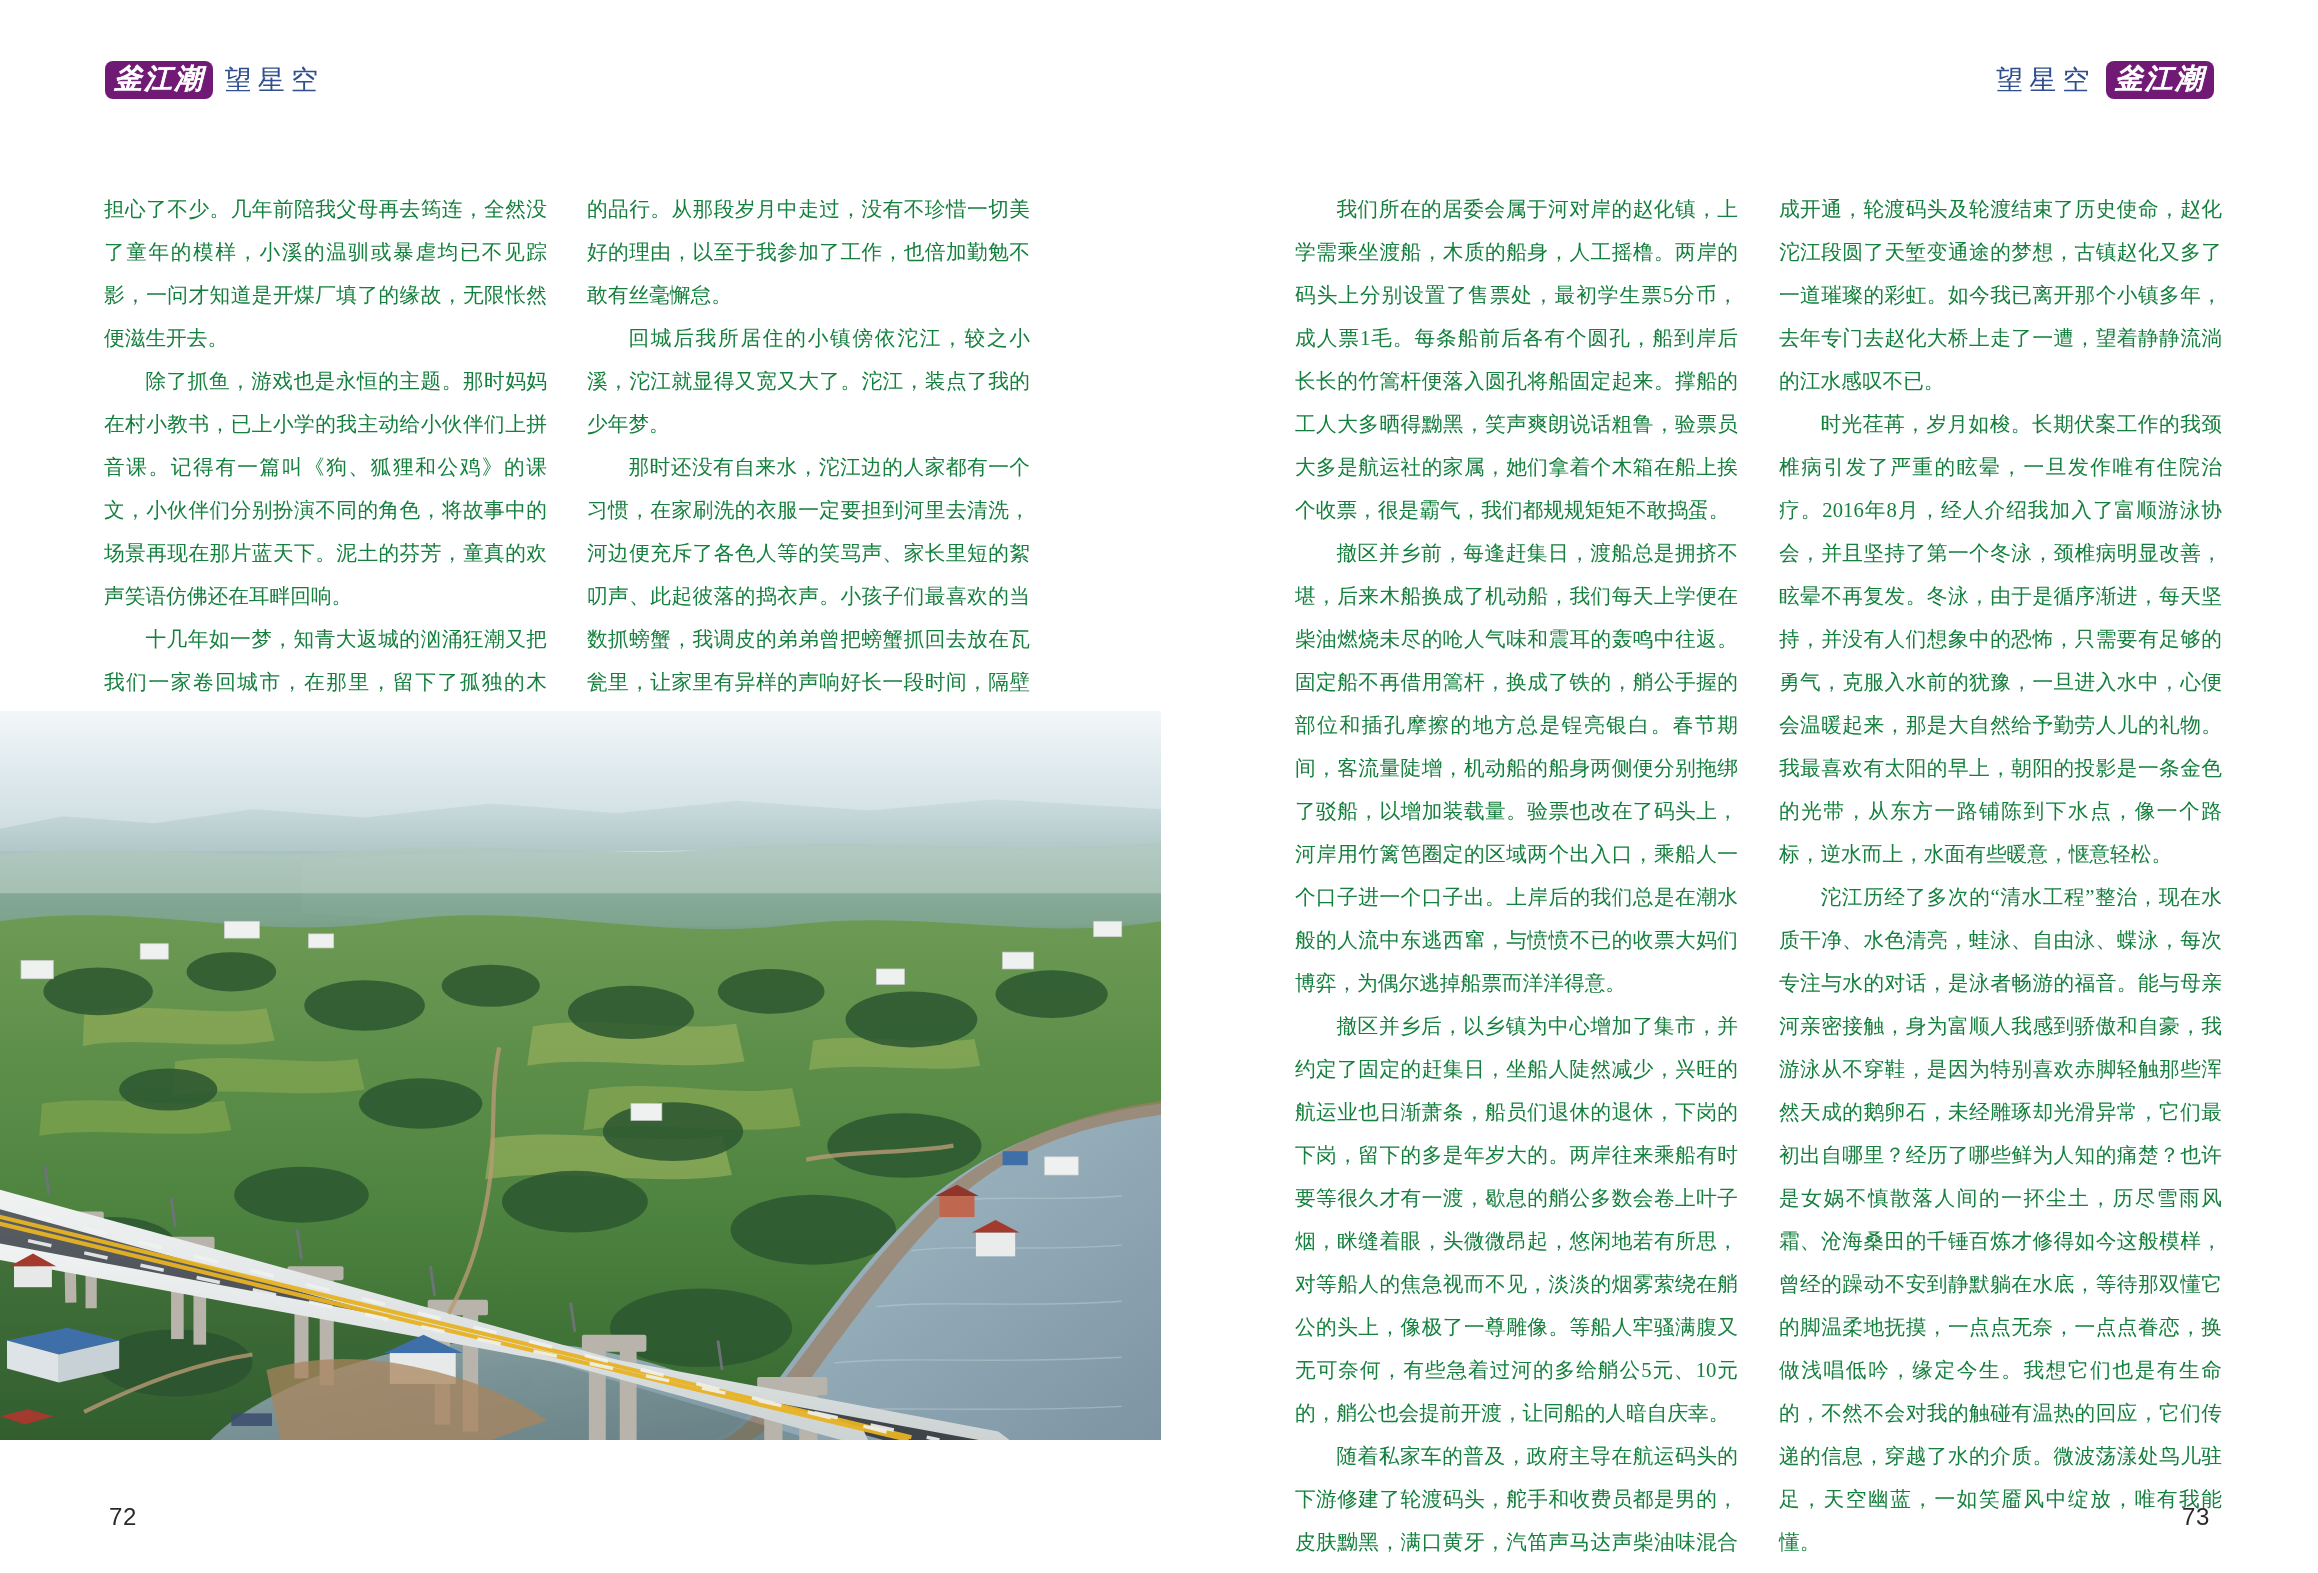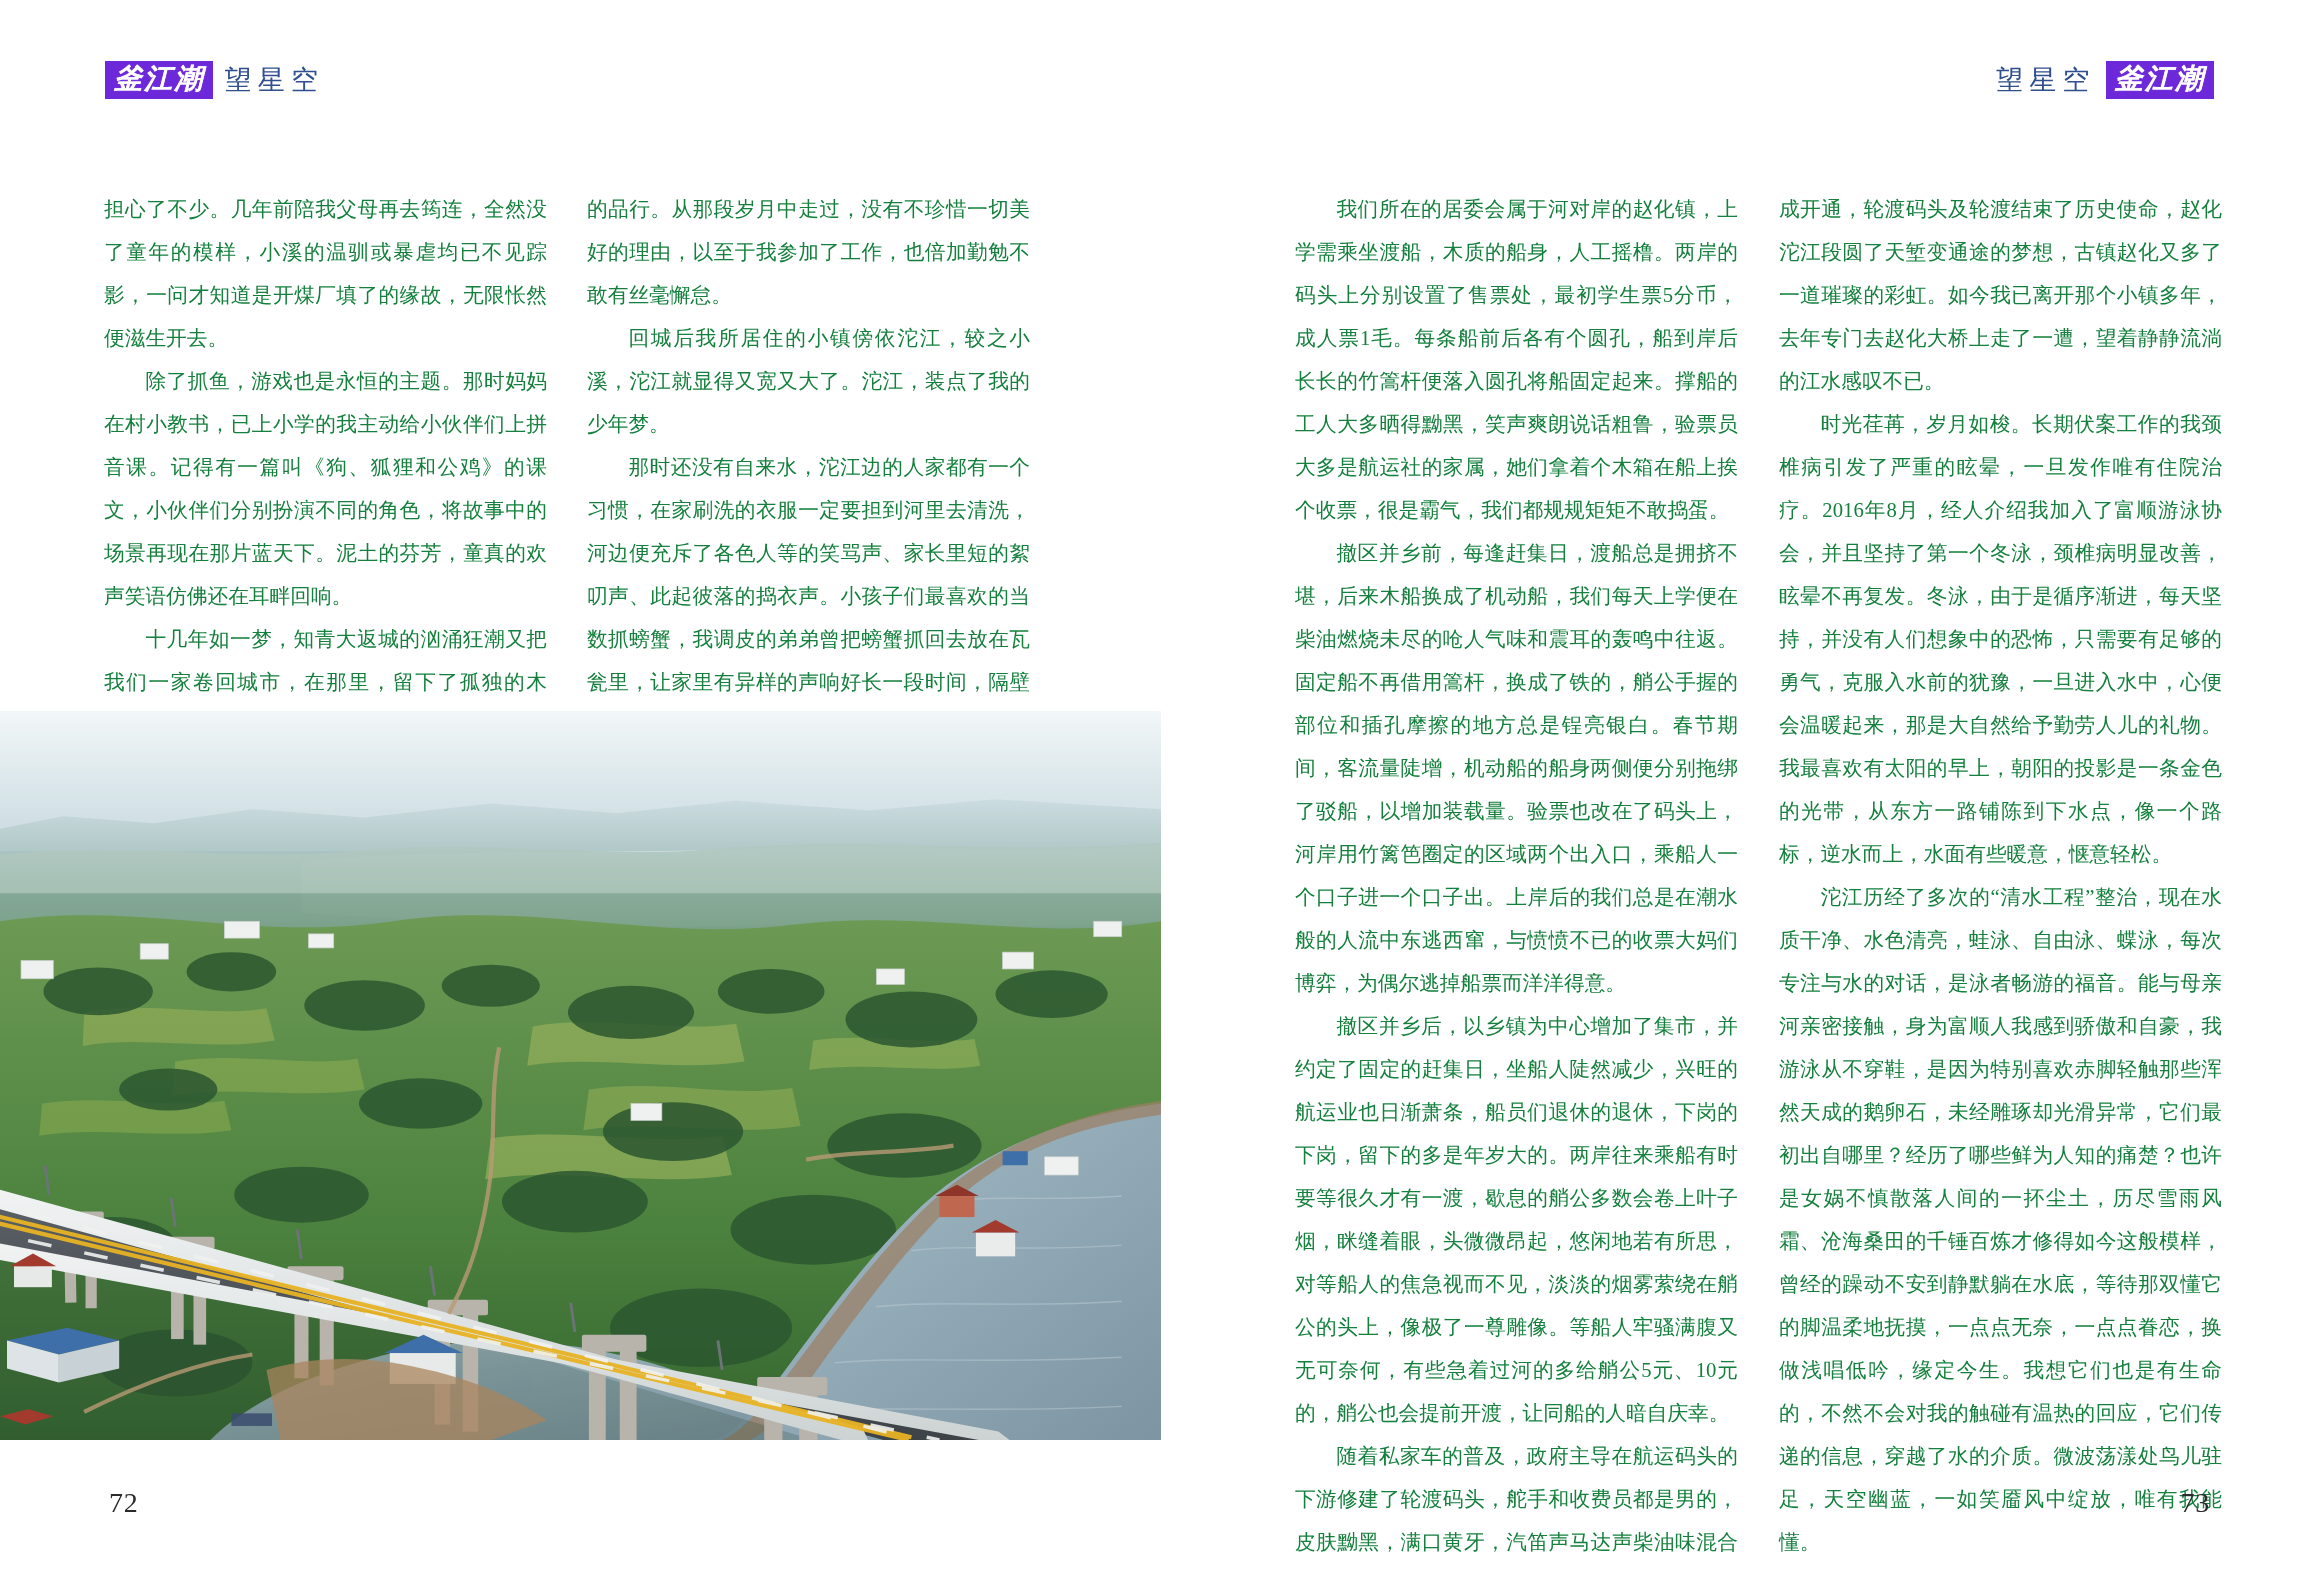--- a/index.html
+++ b/index.html
@@ -27,31 +27,32 @@
     position: absolute;
     top: 57px;
     display: flex;
     align-items: center;
     height: 46px;
   }
   .runhead-left  { left: 105px; }
   .runhead-right { right: 105px; }
 
   .logo-box {
-    background: #6d28d9;
+    background: #701a75;
     color: #ffffff;
     font-family: "Liberation Serif", "DejaVu Serif", serif;
     font-size: 28px;
     font-weight: 700;
     letter-spacing: 2.1px;
     padding: 4.2px 9px 5.6px 9px;
     line-height: 1;
     font-style: italic;
     white-space: nowrap;
     text-shadow: 0 0 0.7px rgba(255,255,255,0.9);
+    border-radius: 8px;
   }
   .runhead-word {
     color: #2f4f8f;
     font-size: 27px;
     letter-spacing: 6.3px;
     line-height: 1;
     white-space: nowrap;
     font-family: "Liberation Serif", "DejaVu Serif", serif;
     text-align: center;
   }
@@ -88,24 +89,24 @@
     width: 1161px;
     height: 729px;
     overflow: hidden;
     background: #6f8fa0;
   }
   .photo svg { display: block; width: 100%; height: 100%; }
 
   
   .folio {
     position: absolute;
-    bottom: 55px;
-    font-size: 28px;
+    bottom: 43px;
+    font-size: 24px;
     color: #2a2a2a;
-    font-family: Liberation Serif, serif;
+    font-family: Liberation Sans, sans-serif;
     letter-spacing: 0.7px;
   }
   .folio-left  { left: 109px; }
   .folio-right { right: 109px; margin-top: 23px; }
 
   .gutter {
     position: absolute;
     left: 1159px;
     top: 0;
     width: 0.7px;

